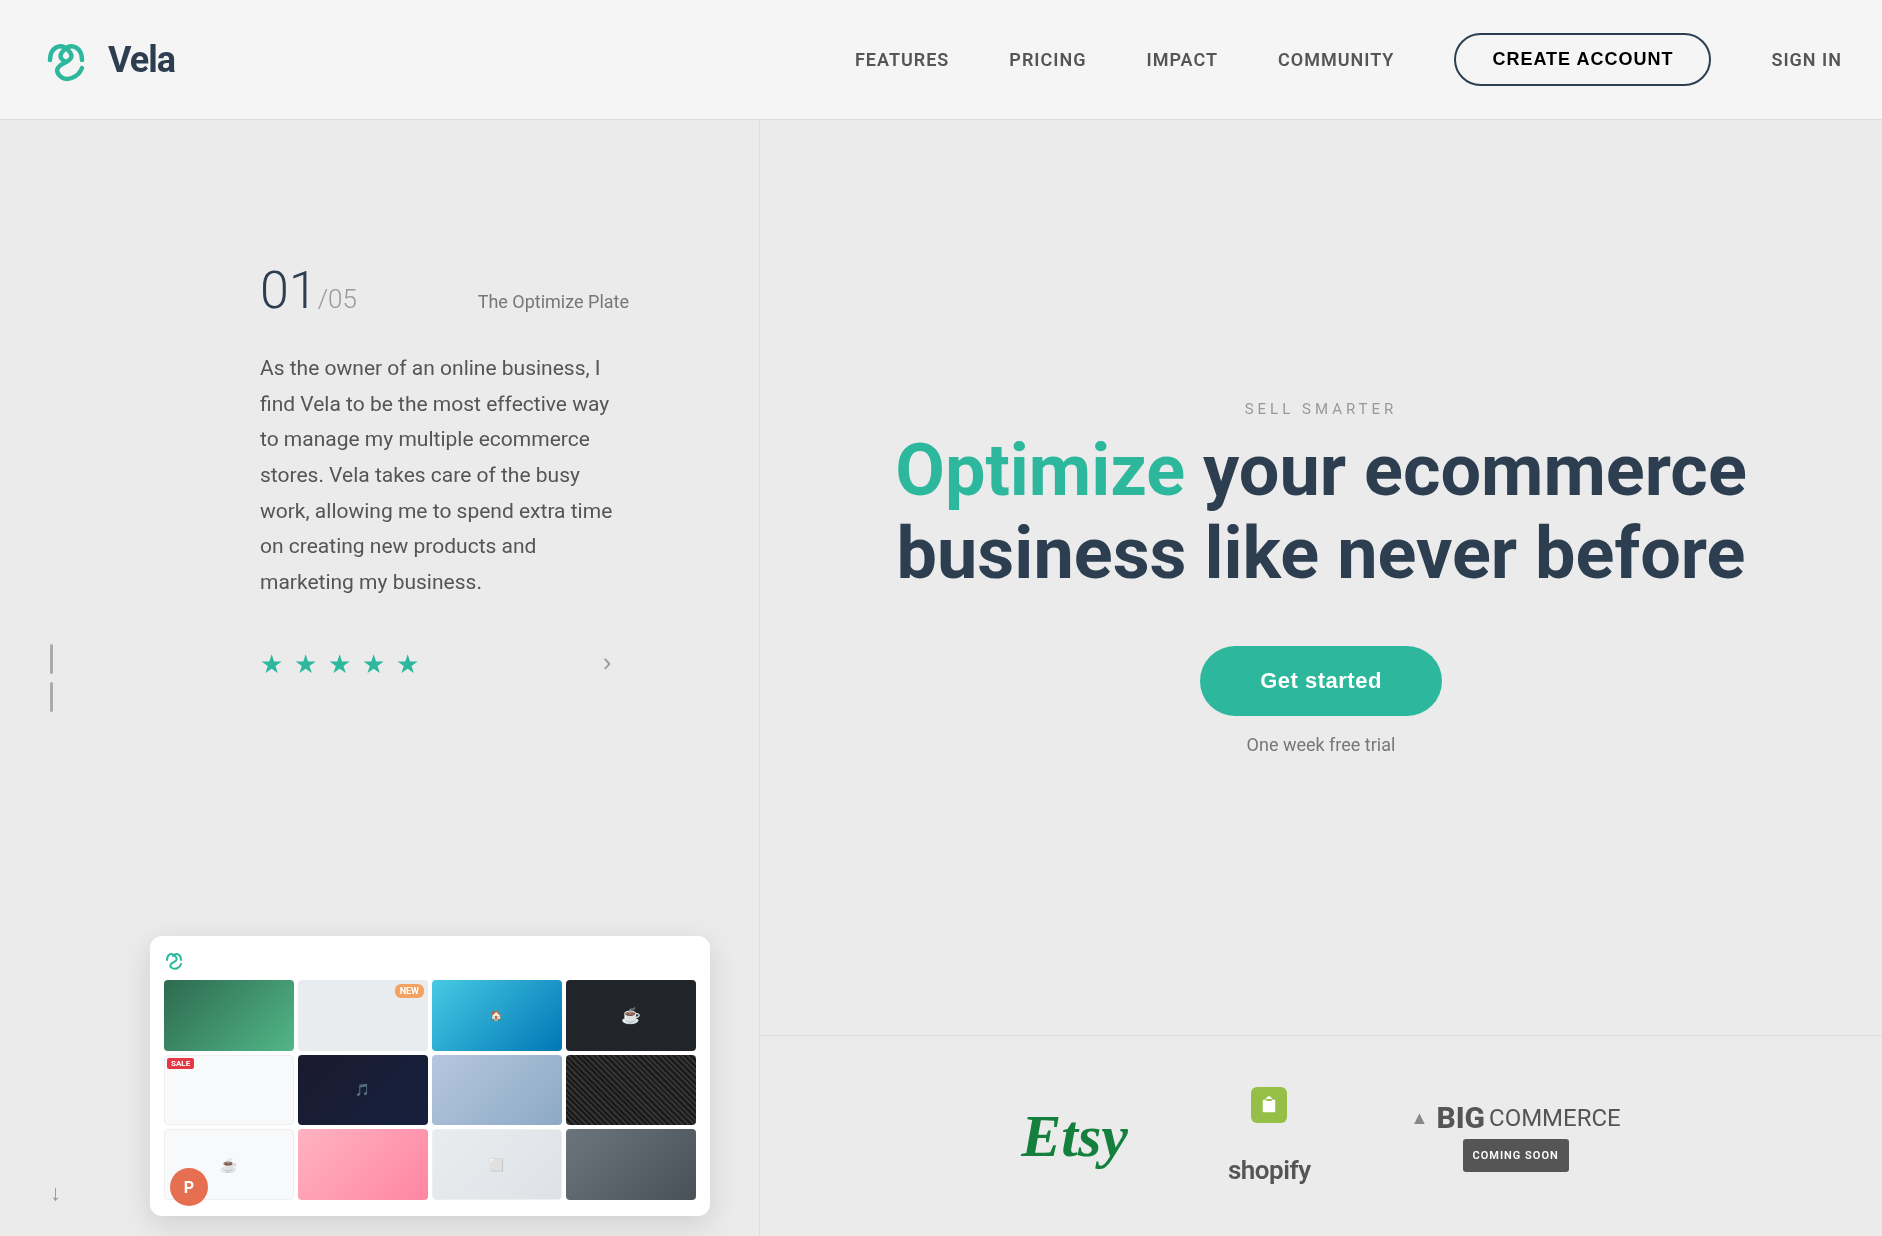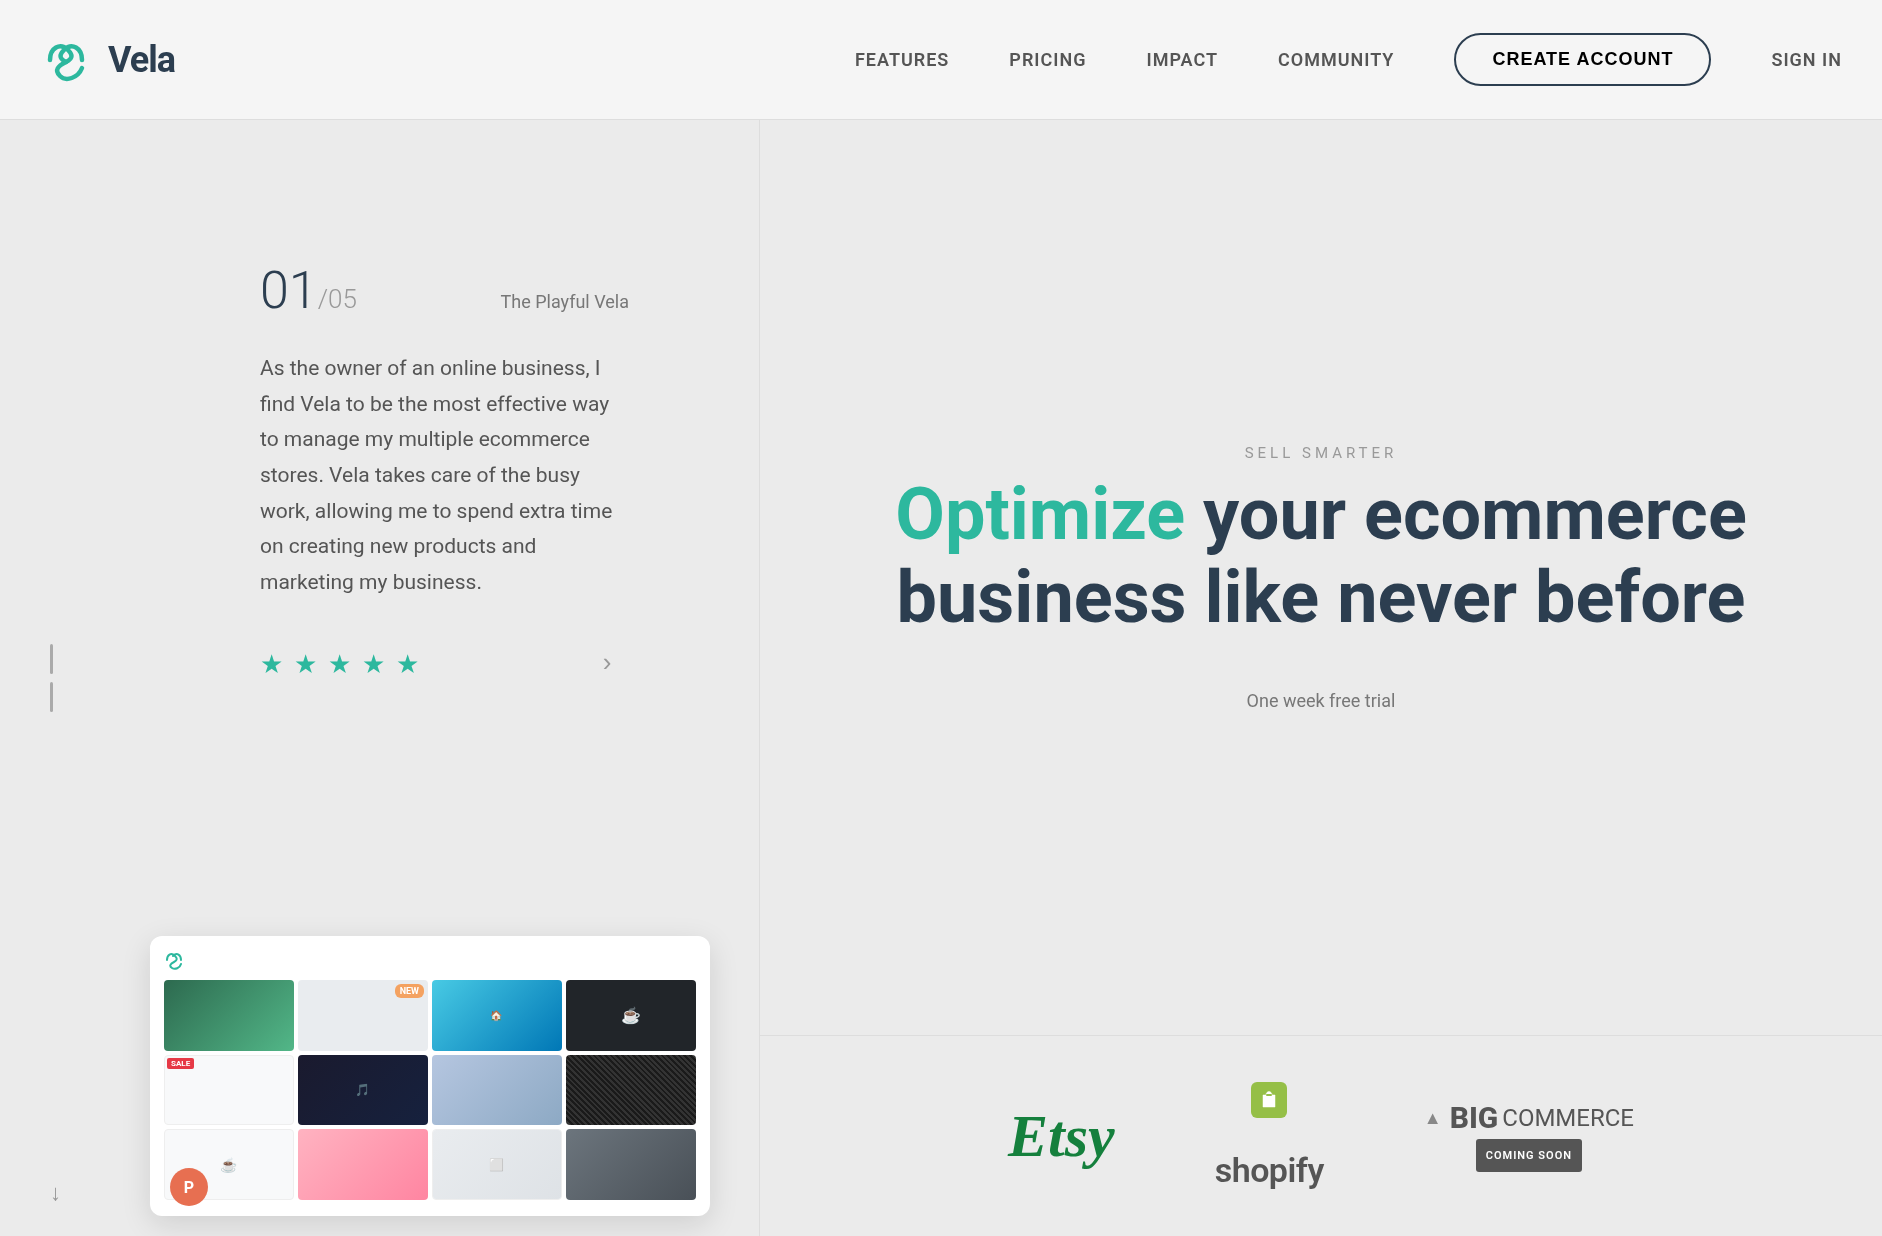--- a/index.html
+++ b/index.html
@@ -324,21 +324,21 @@
     .shopify-bag {
       width: 36px;
       height: 36px;
       background: #95bf47;
       border-radius: 6px;
       display: flex;
       align-items: center;
       justify-content: center;
     }
     .shopify-text {
-      font-size: 34px;
+      font-size: 26px;
       font-weight: 600;
       color: #555;
       letter-spacing: -0.5px;
       margin-top: 24px;
     }
     .bigcommerce-area {
       display: flex;
       flex-direction: column;
       align-items: center;
       gap: 4px;
@@ -402,21 +402,21 @@
     <div class="scroll-bars">
       <div class="scroll-bar"></div>
       <div class="scroll-bar"></div>
     </div>
 
     <div class="testimonial-area">
       <div class="testimonial-counter">
         <div>
           <span class="counter-main">01</span><span class="counter-total">/05</span>
         </div>
-        <span class="testimonial-source">The Playful Vela</span>
+        <span class="testimonial-source">The Optimize Plate</span>
       </div>
       <p class="testimonial-text">As the owner of an online business, I find Vela to be the most effective way to manage my multiple ecommerce stores. Vela takes care of the busy work, allowing me to spend extra time on creating new products and marketing my business.</p>
       <div class="stars-row">
         <div class="stars">
           <span class="star">★</span>
           <span class="star">★</span>
           <span class="star">★</span>
           <span class="star">★</span>
           <span class="star">★</span>
         </div>
@@ -478,20 +478,21 @@
     </div>
   </div>
 
   <div class="right-panel">
 
     <div class="right-top">
       <p class="sell-label">SELL SMARTER</p>
       <h1 class="hero-headline">
         <span class="highlight">Optimize</span><span> your ecommerce business like never before</span>
       </h1>
+      <button class="btn-get-started">Get started</button>
       <p class="free-trial-text">One week free trial</p>
     </div>
 
     <div class="right-bottom">
 
       <div class="logo-partner">
         <span class="etsy-logo">Etsy</span>
       </div>
 
       <div class="logo-partner shopify-logo">

